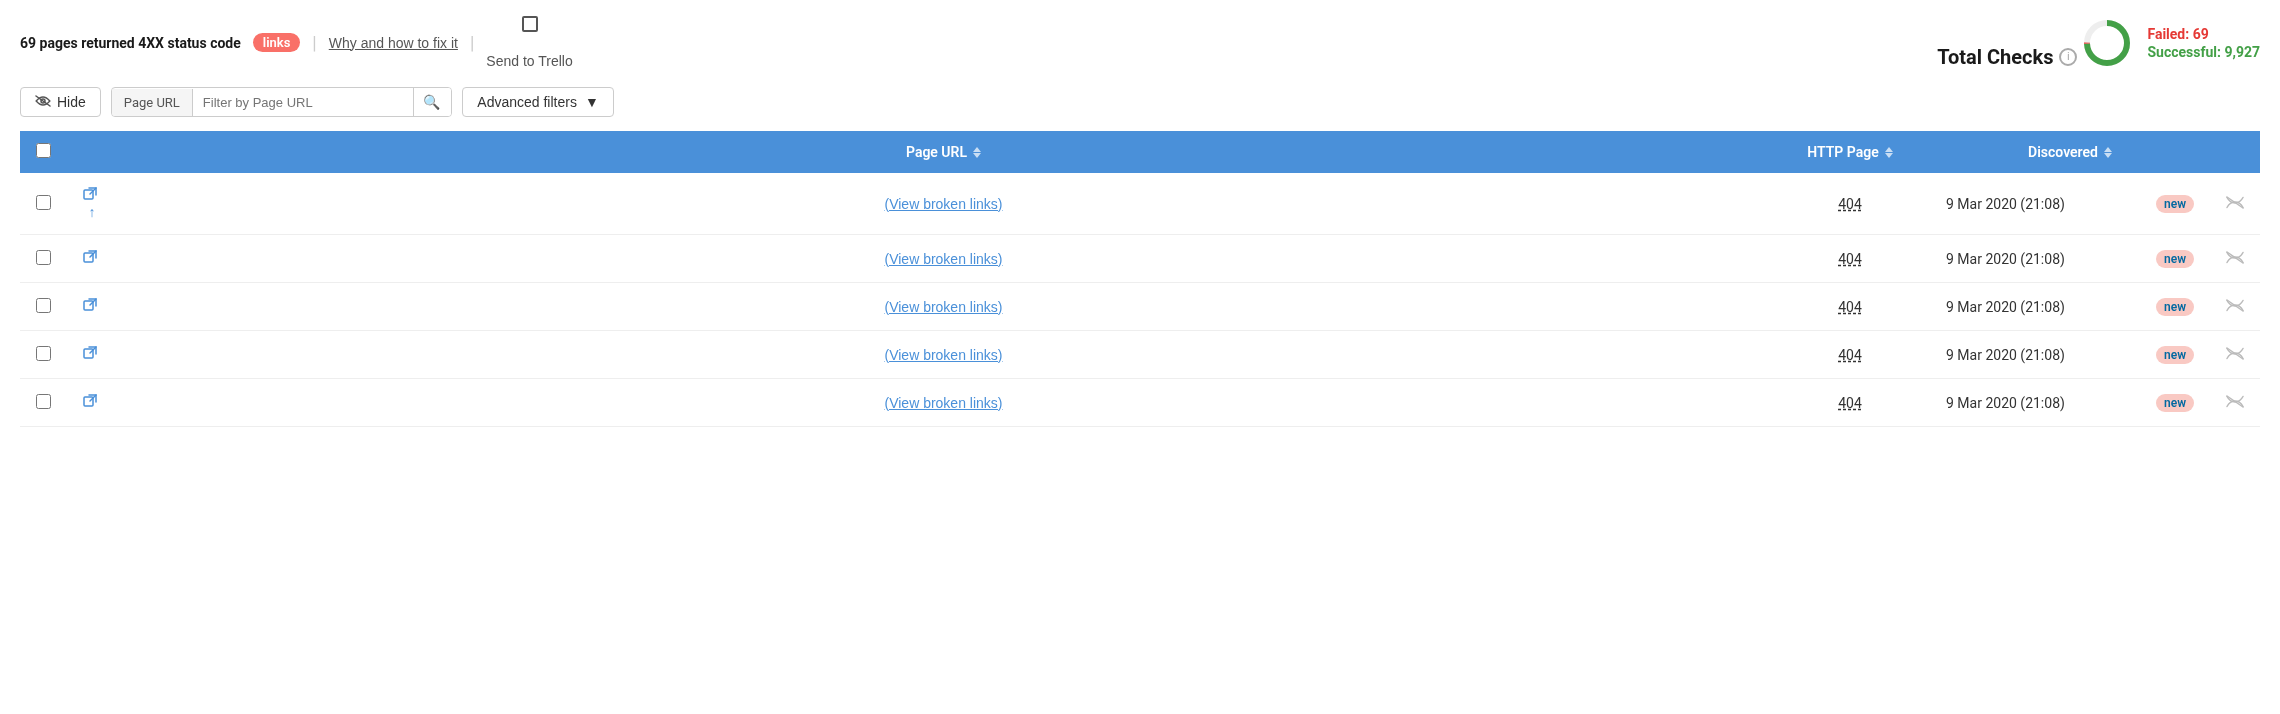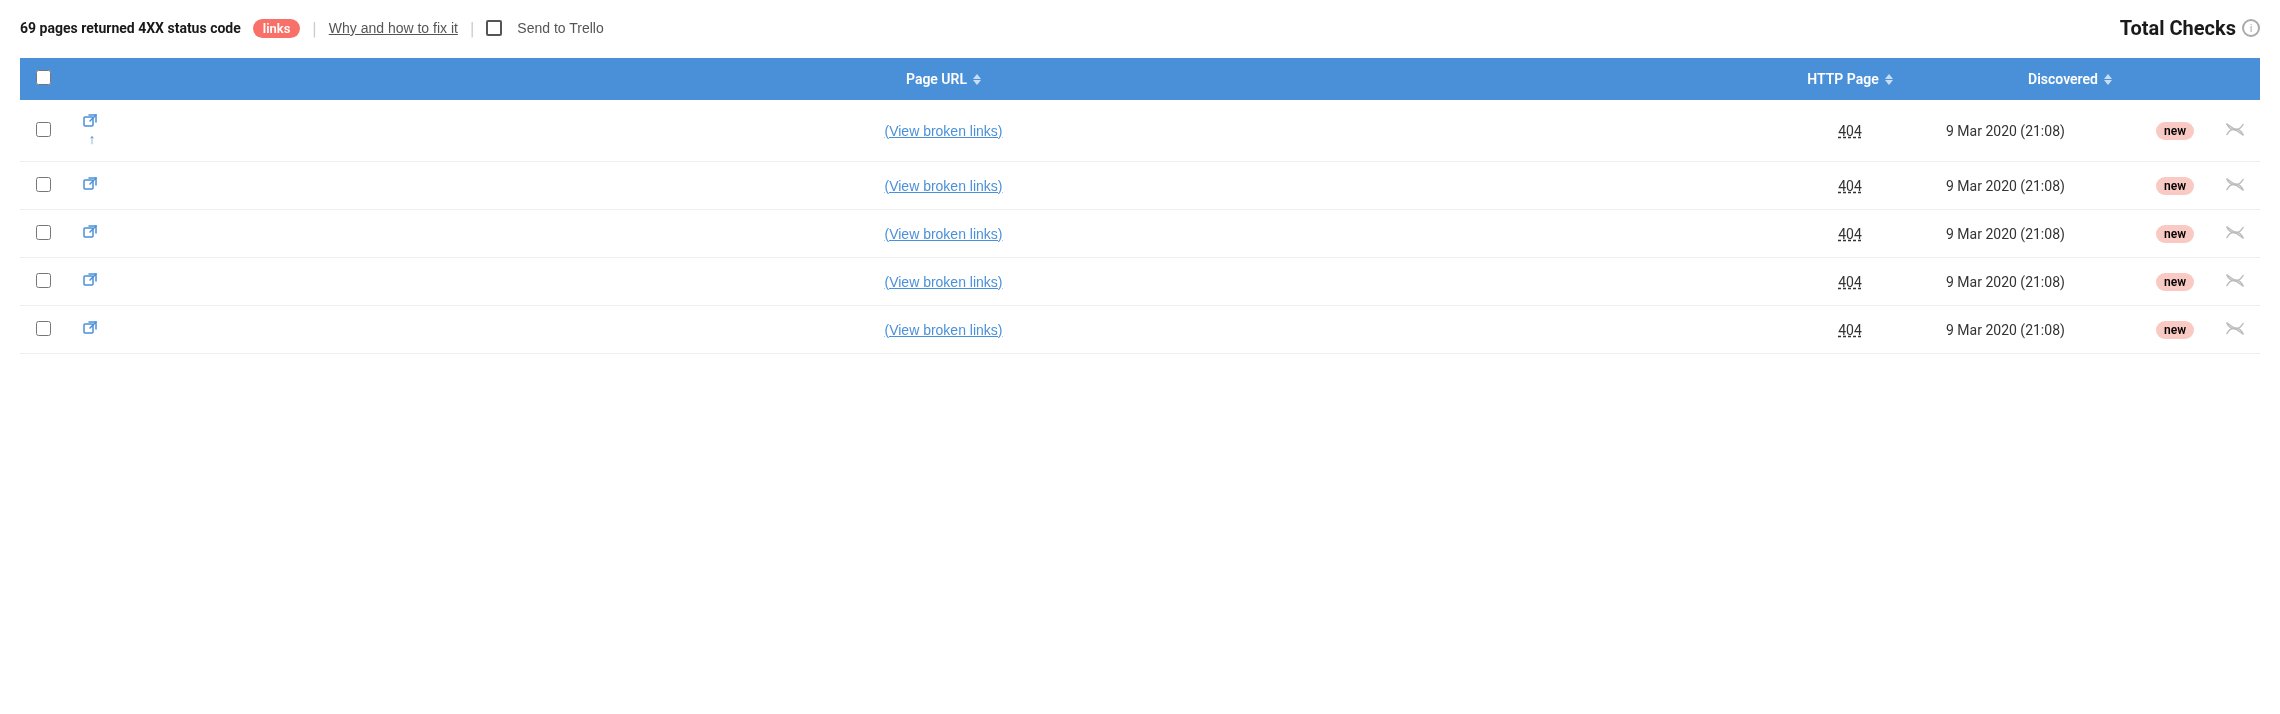--- a/index.html
+++ b/index.html
@@ -56,26 +56,27 @@
       text-decoration: underline;
       cursor: pointer;
       font-size: 14px;
       background: none;
       border: none;
     }
 
     .trello-btn {
       display: flex;
       align-items: center;
-      gap: 15px;
+      gap: 21px;
       color: #555;
       cursor: pointer;
       font-size: 14px;
       background: none;
       border: none;
+      flex-direction: column;
     }
 
     .trello-icon {
       width: 16px;
       height: 16px;
       border: 2px solid #555;
       border-radius: 2px;
       display: inline-block;
     }
 
@@ -318,21 +319,21 @@
 
     .http-code {
       text-decoration: underline;
       text-decoration-style: dashed;
       color: #333;
       font-size: 14px;
     }
 
     .new-badge {
       background: #f9c9c3;
-      color: #000000;
+      color: #0369a1;
       border-radius: 10px;
       padding: 2px 8px;
       font-size: 12px;
       font-weight: 600;
       margin-left: 8px;
     }
 
     .hide-row-icon {
       color: #bbb;
       font-size: 16px;
@@ -368,23 +369,67 @@
         <span class="trello-icon"></span>
         <span>Send to Trello</span>
       </button>
     </div>
 
     <div class="total-checks-widget">
       <div class="total-checks-title-row">
         <span class="total-checks-label">Total Checks</span>
         <span class="info-icon">i</span>
       </div>
+      <div class="total-checks-body">
+
+        <svg class="donut-chart" viewBox="0 0 52 52">
+          <circle cx="26" cy="26" r="20" fill="none" stroke="#eee" stroke-width="6"></circle>
+
+          <circle cx="26" cy="26" r="20" fill="none" stroke="#43a047" stroke-width="6" stroke-dasharray="124.4 125.7" stroke-dashoffset="31.4" transform="rotate(-90 26 26)"></circle>
+
+          <circle cx="26" cy="26" r="20" fill="none" stroke="#e53935" stroke-width="6" stroke-dasharray="1.0 125.7" stroke-dashoffset="-93" transform="rotate(-90 26 26)"></circle>
+        </svg>
+        <div class="checks-stats">
+          <div class="failed-count">
+            <span>Failed:</span>
+            <span>69</span>
+          </div>
+          <div class="success-count">
+            <span>Successful:</span>
+            <span>9,927</span>
+          </div>
+        </div>
+      </div>
     </div>
   </div>
 
+  <div class="filter-row">
+    <button class="hide-btn">
+      <span class="eye-slash-icon">
+        
+        <svg width="16" height="12" viewBox="0 0 16 12" fill="none" xmlns="http://www.w3.org/2000/svg">
+          <path d="M1 1L15 11" stroke="#555" stroke-width="1.5" stroke-linecap="round"></path>
+          <path d="M8 2C5 2 2.5 4.5 1.2 6C2.5 7.5 5 10 8 10C11 10 13.5 7.5 14.8 6C13.5 4.5 11 2 8 2Z" stroke="#555" stroke-width="1.5" fill="none"></path>
+          <circle cx="8" cy="6" r="2" stroke="#555" stroke-width="1.5" fill="none"></circle>
+        </svg>
+      </span>
+      <span>Hide</span>
+    </button>
+
+    <div class="url-filter-group">
+      <span class="url-label">Page URL</span>
+      <input class="url-input" type="text" placeholder="Filter by Page URL" style="">
+      <button class="search-btn">🔍</button>
+    </div>
+
+    <button class="advanced-filters-btn">
+      <span>Advanced filters</span>
+      <span>▼</span>
+    </button>
+  </div>
 
   <table class="data-table">
     <thead>
       <tr>
         <th class="check-col">
           <input type="checkbox" style="">
         </th>
         <th class="check-col"></th>
         <th class="url-col">
           <div class="th-content">

